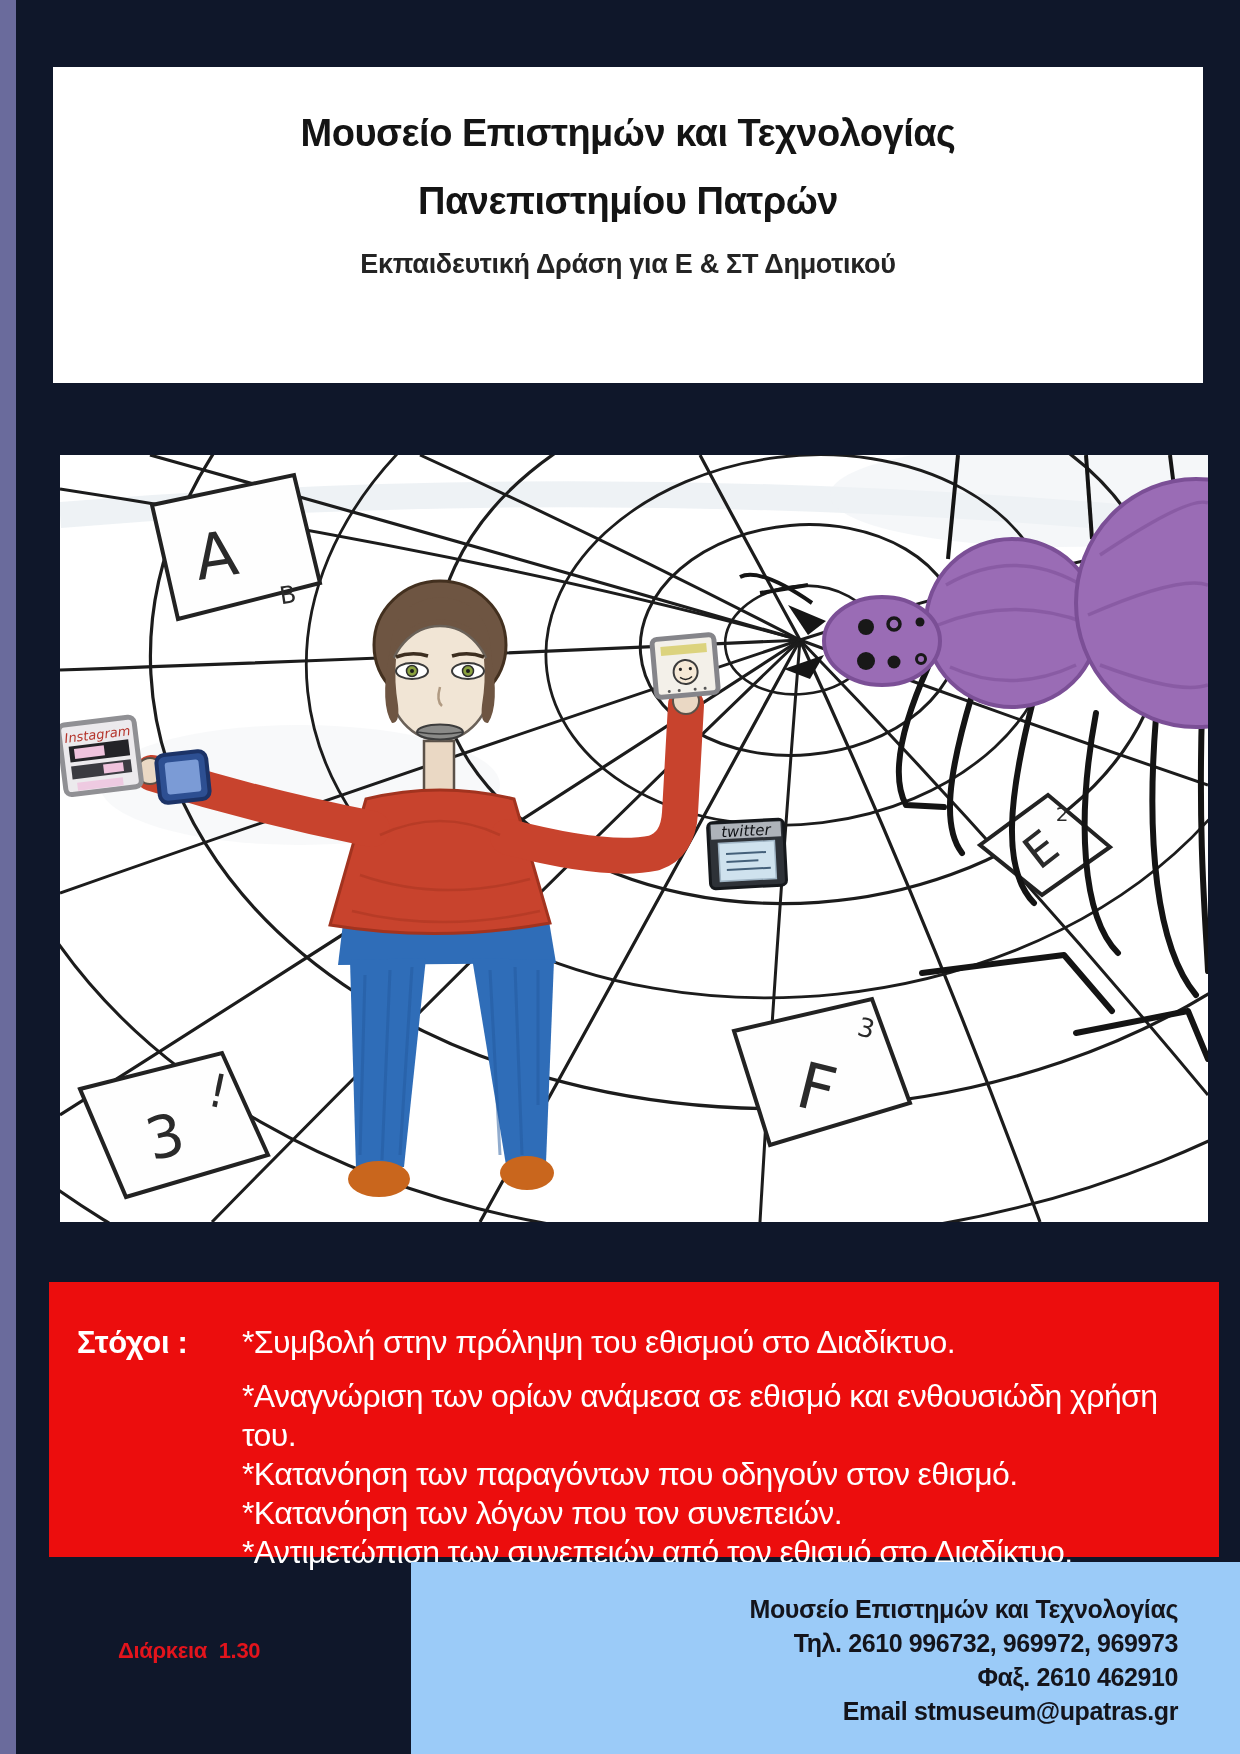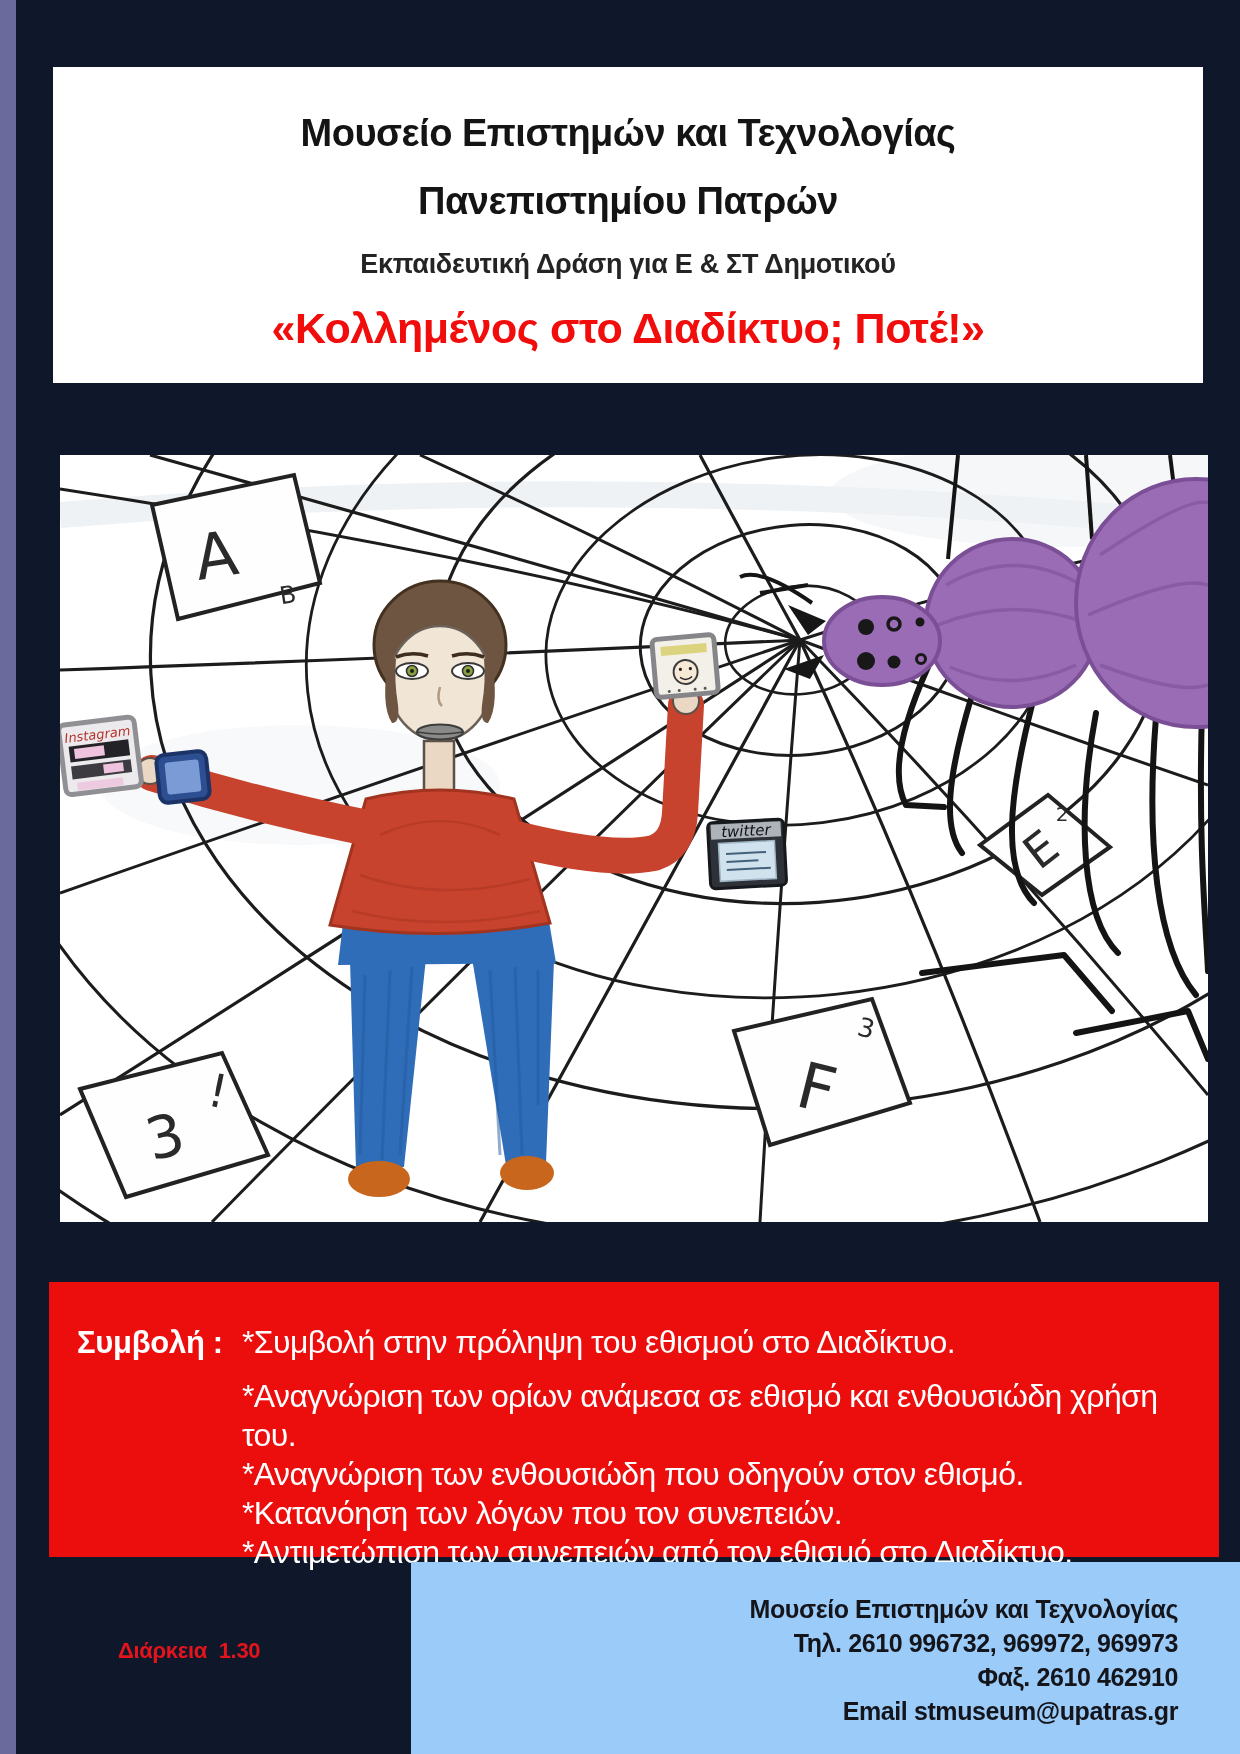--- a/index.html
+++ b/index.html
@@ -49,21 +49,20 @@
 </style>
 </head>
 <body>
 
 <div class="poster">
 
   <div class="header-card">
     <div class="title-line">Μουσείο Επιστημών και Τεχνολογίας</div>
     <div class="title-line second">Πανεπιστημίου Πατρών</div>
     <div class="subtitle">Εκπαιδευτική Δράση για Ε &amp; ΣΤ Δημοτικού</div>
-    <div class="program-title">«Κολλημένος στο Διαδίκτυο; Ποτέ!»</div>
   </div>
 
   <div class="drawing">
     <svg width="1148" height="767" viewBox="0 0 1148 767" xmlns="http://www.w3.org/2000/svg">
 
       <g>
         <path d="M0,60 Q560,14 1148,70" stroke="#e3e9ee" stroke-width="26" fill="none" opacity="0.6"></path>
         <ellipse cx="1000" cy="40" rx="230" ry="52" fill="#eef2f5" opacity="0.6"></ellipse>
         <ellipse cx="240" cy="330" rx="200" ry="60" fill="#f2f4f6" opacity="0.5"></ellipse>
       </g>
@@ -228,26 +227,26 @@
         <circle cx="607" cy="235" r="1.5" fill="#555555"></circle>
         <circle cx="617" cy="235" r="1.5" fill="#555555"></circle>
         <circle cx="633" cy="235" r="1.5" fill="#555555"></circle>
         <circle cx="643" cy="235" r="1.5" fill="#555555"></circle>
       </g>
     </svg>
   </div>
 
   <div class="objectives">
     <div class="obj-row1">
-      <span class="obj-label">Συμβολή :</span>
+      <span class="obj-label">Στόχοι :</span>
       <span class="obj-item">*Συμβολή στην πρόληψη του εθισμού στο Διαδίκτυο.</span>
     </div>
     <div class="obj-rest">
       <div class="obj-item">*Αναγνώριση των ορίων ανάμεσα σε εθισμό και ενθουσιώδη χρήση του.</div>
-      <div class="obj-item">*Αναγνώριση των ενθουσιώδη που οδηγούν στον εθισμό.</div>
+      <div class="obj-item">*Κατανόηση των παραγόντων που οδηγούν στον εθισμό.</div>
       <div class="obj-item">*Κατανόηση των λόγων που τον συνεπειών.</div>
       <div class="obj-item">*Αντιμετώπιση των συνεπειών από τον εθισμό στο Διαδίκτυο.</div>
     </div>
   </div>
 
   <div class="duration">Διάρκεια  1.30</div>
 
   <div class="contact">
     <div>Μουσείο Επιστημών και Τεχνολογίας</div>
     <div>Τηλ. 2610 996732, 969972, 969973</div>

